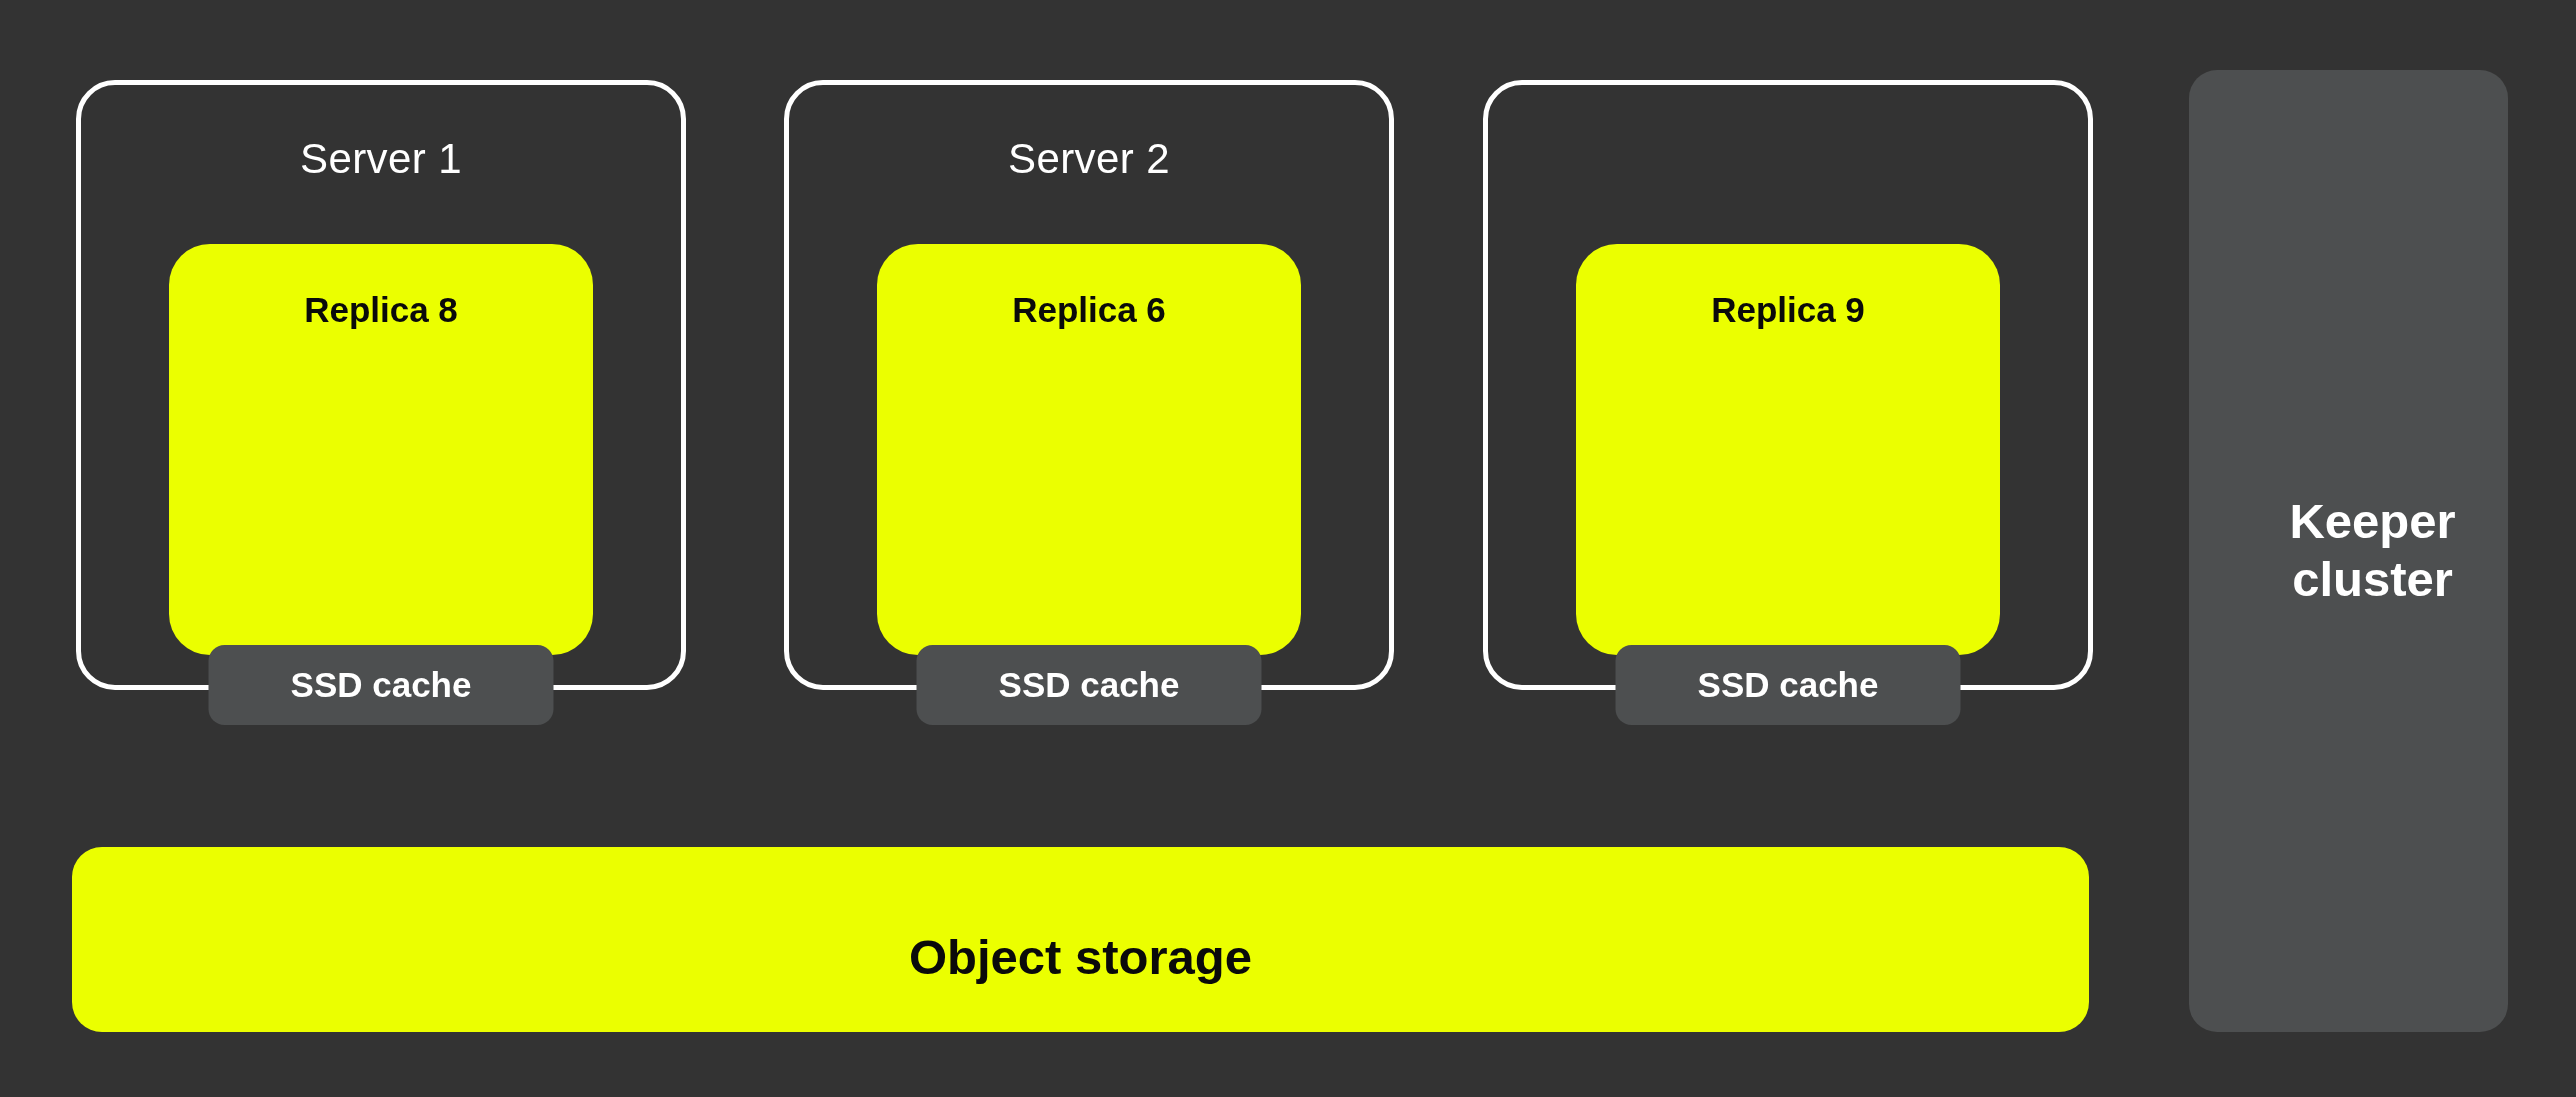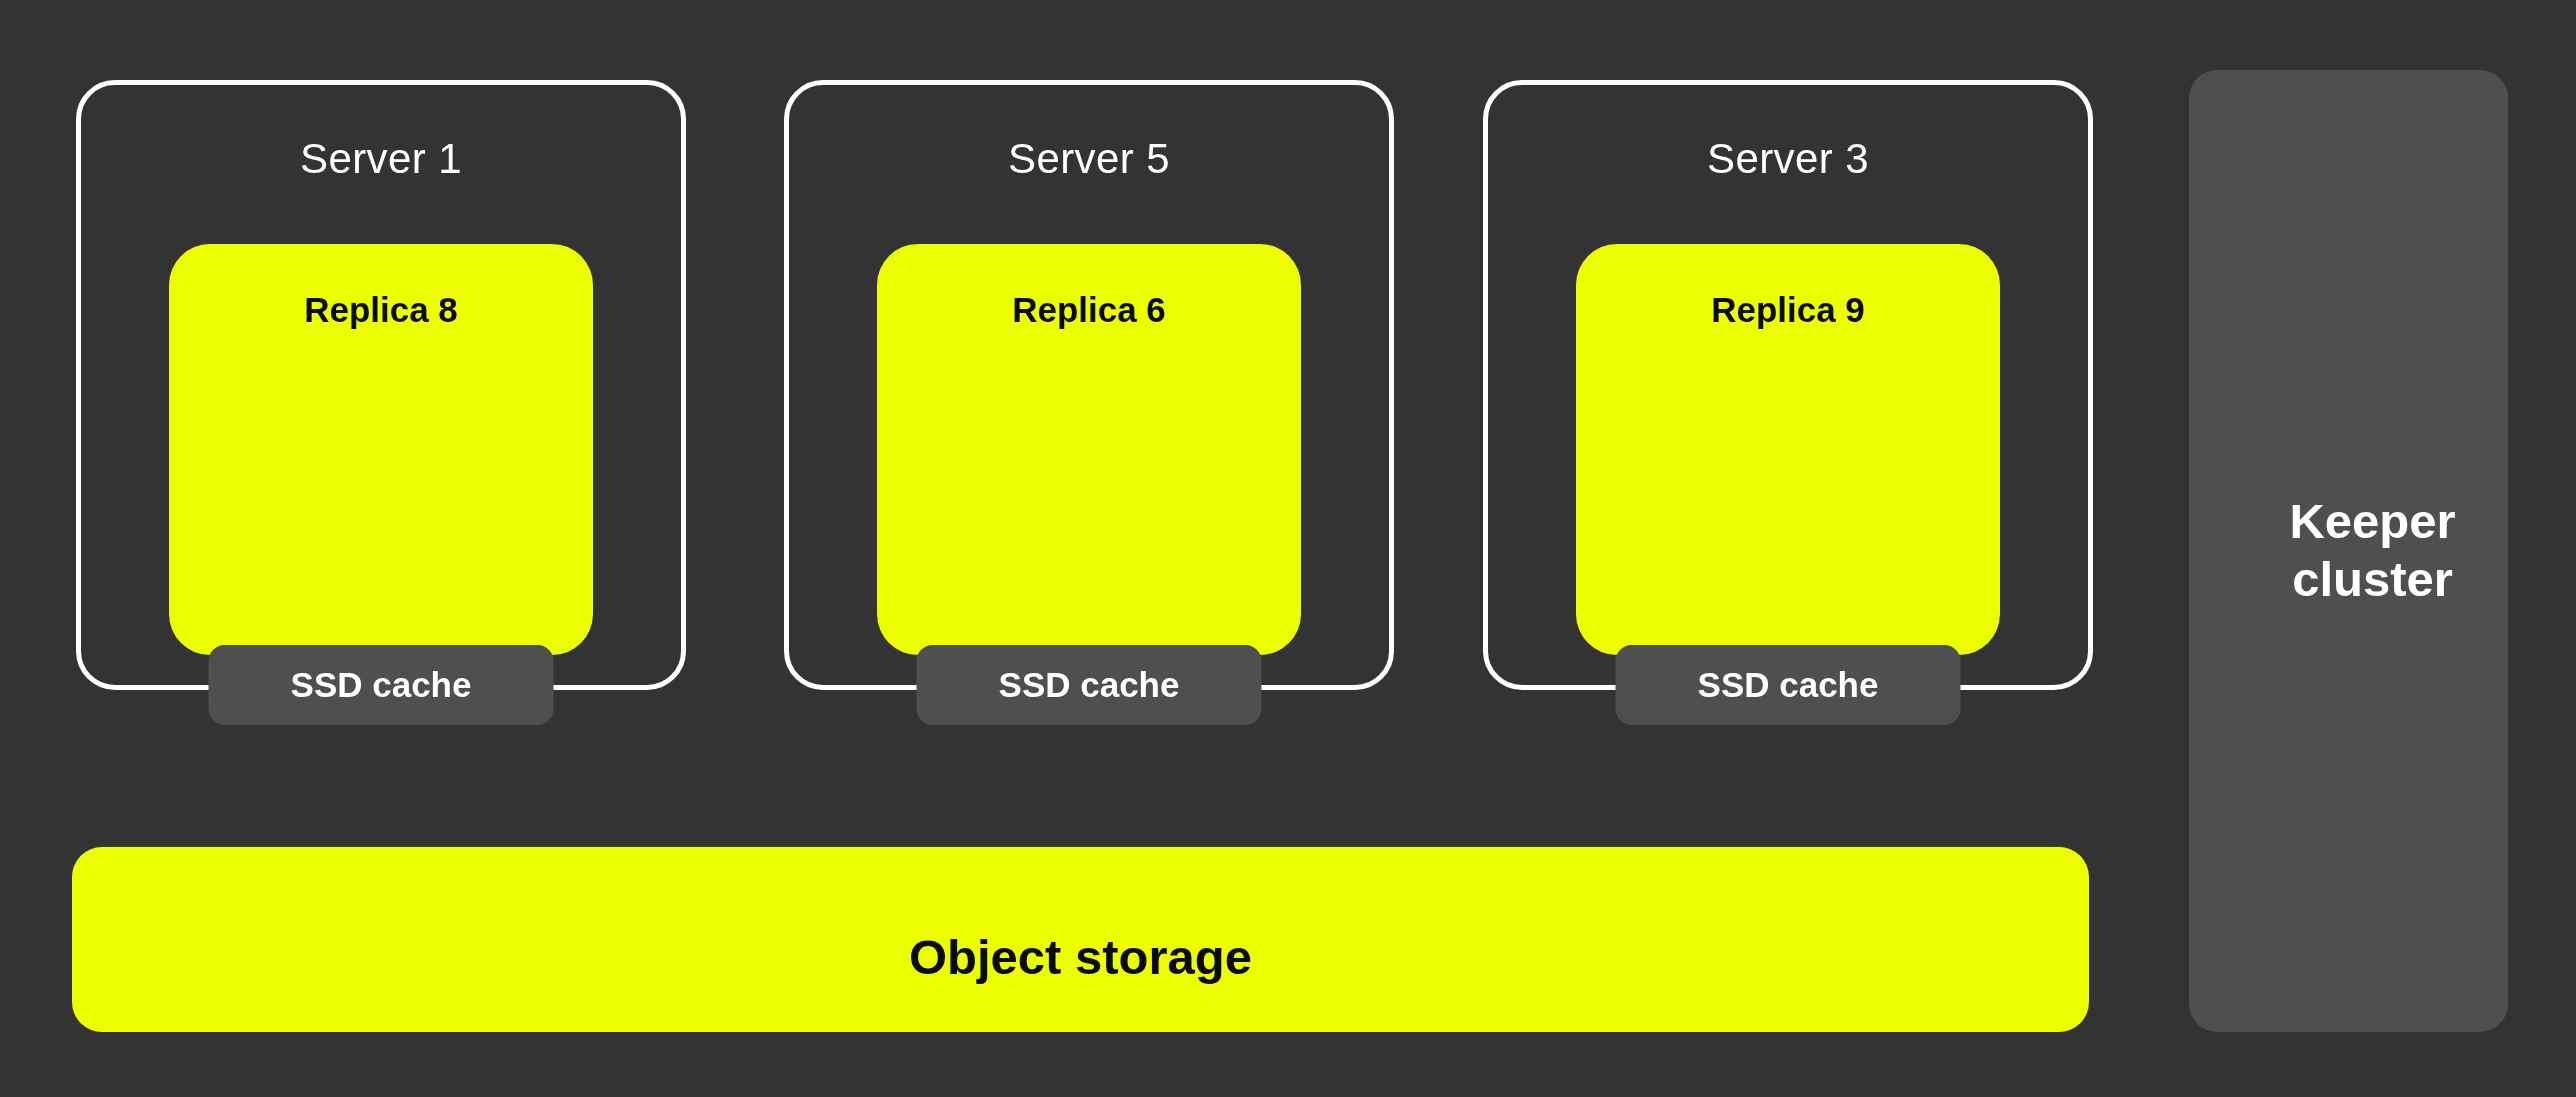--- a/index.html
+++ b/index.html
@@ -132,31 +132,30 @@
     <div class="server-label">Server 1</div>
     <div class="replica">
       <div class="replica-label">Replica 8</div>
     </div>
     <div class="ssd-badge">
       <span class="ssd-label">SSD cache</span>
     </div>
   </div>
 
   <div class="server s2">
-    <div class="server-label">Server 5</div>
+    <div class="server-label">Server 2</div>
     <div class="replica">
       <div class="replica-label">Replica 6</div>
     </div>
     <div class="ssd-badge">
       <span class="ssd-label">SSD cache</span>
     </div>
   </div>
 
   <div class="server s3">
-    <div class="server-label">Server 3</div>
     <div class="replica">
       <div class="replica-label">Replica 9</div>
     </div>
     <div class="ssd-badge">
       <span class="ssd-label">SSD cache</span>
     </div>
   </div>
 
   <div class="object-storage">
     <span class="object-storage-label">Object storage</span>

